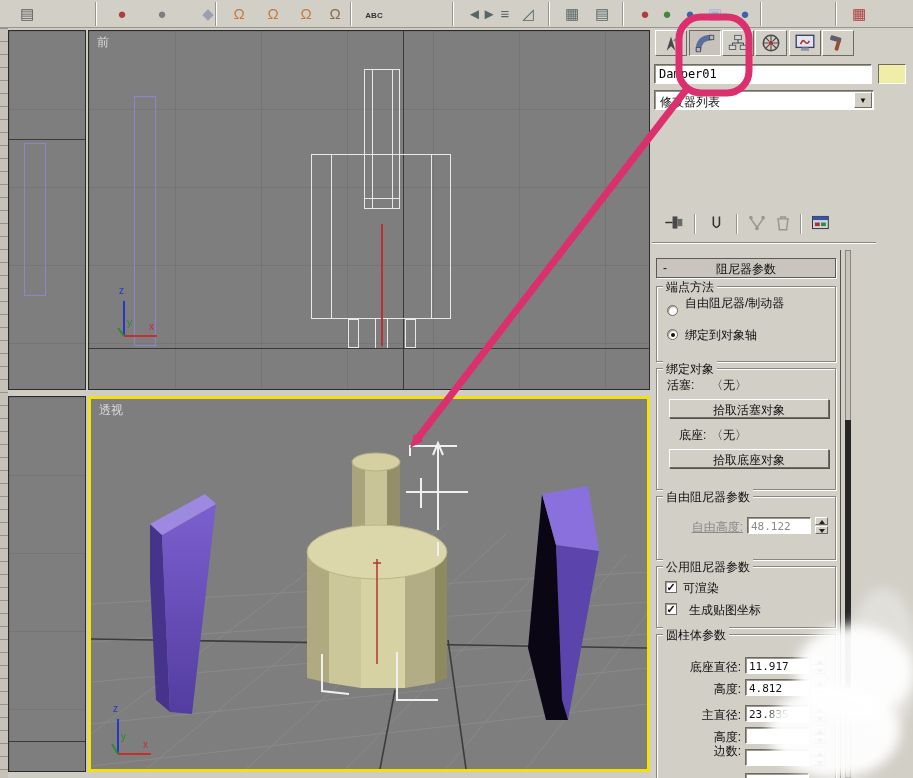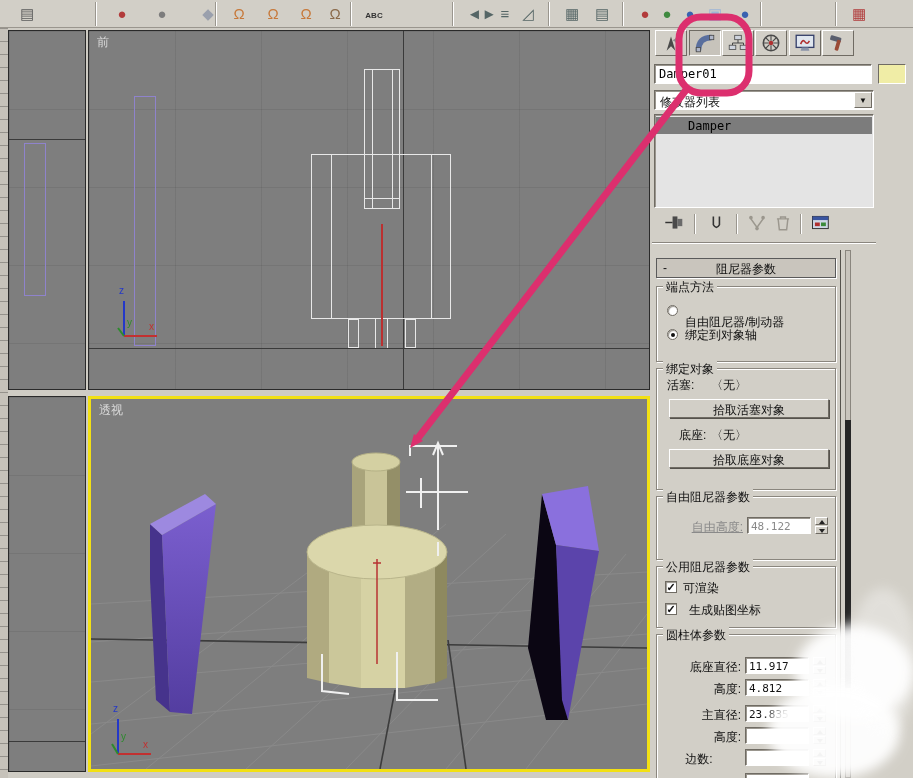--- a/index.html
+++ b/index.html
@@ -314,23 +314,20 @@
     </div>
 
   <input id="name-field" class="inset" value="Damper01" style="">
   <div id="color-swatch" style="background: rgb(240, 237, 166);"></div>
 
   <div id="modlist" class="inset">
     <div class="txt">修改器列表</div>
     <div class="drop">▼</div>
   </div>
 
-  <div id="stackbox" class="inset">
-    <div class="row-sel">Damper</div>
-  </div>
 
   <div id="stacktools">
       <div class="sti" style="left: 14px;"><svg viewBox="0 0 18 14">
           <path d="M1 7 h6" stroke="#333" stroke-width="1.2"></path>
           <rect x="7" y="2" width="4" height="10" fill="#4a4a4a"></rect>
           <rect x="11" y="4" width="4" height="6" fill="#6a6a6a"></rect>
         </svg></div>
       <div class="sti" style="left: 56px;"><svg viewBox="0 0 18 14">
           <path d="M6 2 v7 M11 2 v7 M6 9 q2.5 4 5 0" stroke="#333" stroke-width="1.3" fill="none"></path>
         </svg></div>
@@ -357,21 +354,21 @@
   <div class="hdiv" style="top:214px;"></div>
 
   <div id="rollout-head">
     <span class="minus">-</span>
     <span>阻尼器参数</span>
   </div>
 
   <div class="group" style="top:258px;height:76px;">
     <span class="legend">端点方法</span>
     <div class="radio" style="left:10px;top:18px;"></div>
-    <span class="lbl" style="left:28px;top:27px;">自由阻尼器/制动器</span>
+    <span class="lbl" style="left:28px;top:8px;">自由阻尼器/制动器</span>
     <div class="radio on" style="left:10px;top:42px;"></div>
     <span class="lbl" style="left:28px;top:40px;">绑定到对象轴</span>
   </div>
 
   <div class="group" style="top:340px;height:122px;">
     <span class="legend">绑定对象</span>
     <span class="lbl" style="left:10px;top:8px;">活塞:</span>
     <span class="lbl" style="left:54px;top:8px;">〈无〉</span>
     <div class="pickbtn" style="top:30px;">拾取活塞对象</div>
     <span class="lbl" style="left:10px;top:58px;margin-left:12px;">底座:</span>
@@ -421,21 +418,21 @@
         <div class="dn"></div>
       </div>
 
     <span class="rlabel lbl" style="left:0px;top:94px;">高度:</span>
     <div class="numfield" style="left:88px;top:92px;"></div>
     <div class="spinner" style="left:156px;top:92px;">
         <div class="up"></div>
         <div class="dn"></div>
       </div>
 
-    <span class="rlabel lbl" style="left:0px;top:116px;text-align:center;">边数:</span>
+    <span class="rlabel lbl" style="left:0px;top:108px;">边数:</span>
     <div class="numfield" style="left:88px;top:114px;"></div>
     <div class="spinner" style="left:156px;top:114px;">
         <div class="up"></div>
         <div class="dn"></div>
       </div>
 
     <div class="numfield" style="left:88px;top:138px;"></div>
   </div>
 
   <div id="ro-vline"></div>

